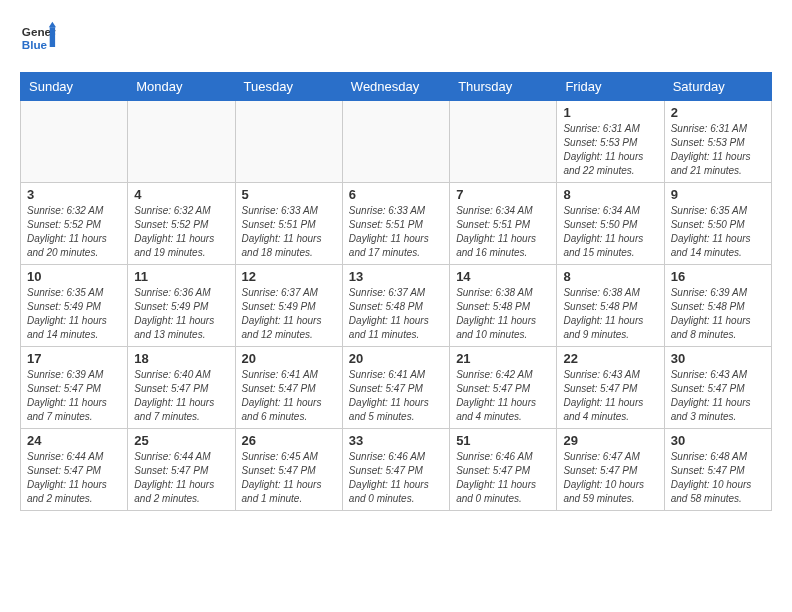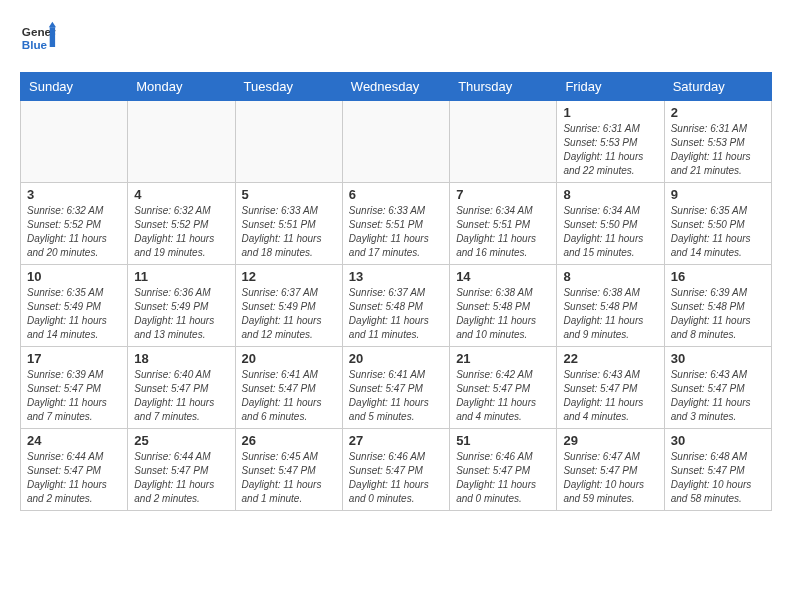--- a/index.html
+++ b/index.html
@@ -233,21 +233,21 @@
         </td>
         <td>
           <span class="day-num">25</span>
           <div class="day-info">Sunrise: 6:44 AM<br>Sunset: 5:47 PM<br>Daylight: 11 hours and 2 minutes.</div>
         </td>
         <td>
           <span class="day-num">26</span>
           <div class="day-info">Sunrise: 6:45 AM<br>Sunset: 5:47 PM<br>Daylight: 11 hours and 1 minute.</div>
         </td>
         <td>
-          <span class="day-num">27</span>
+          <span class="day-num">33</span>
           <div class="day-info">Sunrise: 6:46 AM<br>Sunset: 5:47 PM<br>Daylight: 11 hours and 0 minutes.</div>
         </td>
         <td>
           <span class="day-num">51</span>
           <div class="day-info">Sunrise: 6:46 AM<br>Sunset: 5:47 PM<br>Daylight: 11 hours and 0 minutes.</div>
         </td>
         <td>
           <span class="day-num">29</span>
           <div class="day-info">Sunrise: 6:47 AM<br>Sunset: 5:47 PM<br>Daylight: 10 hours and 59 minutes.</div>
         </td>

